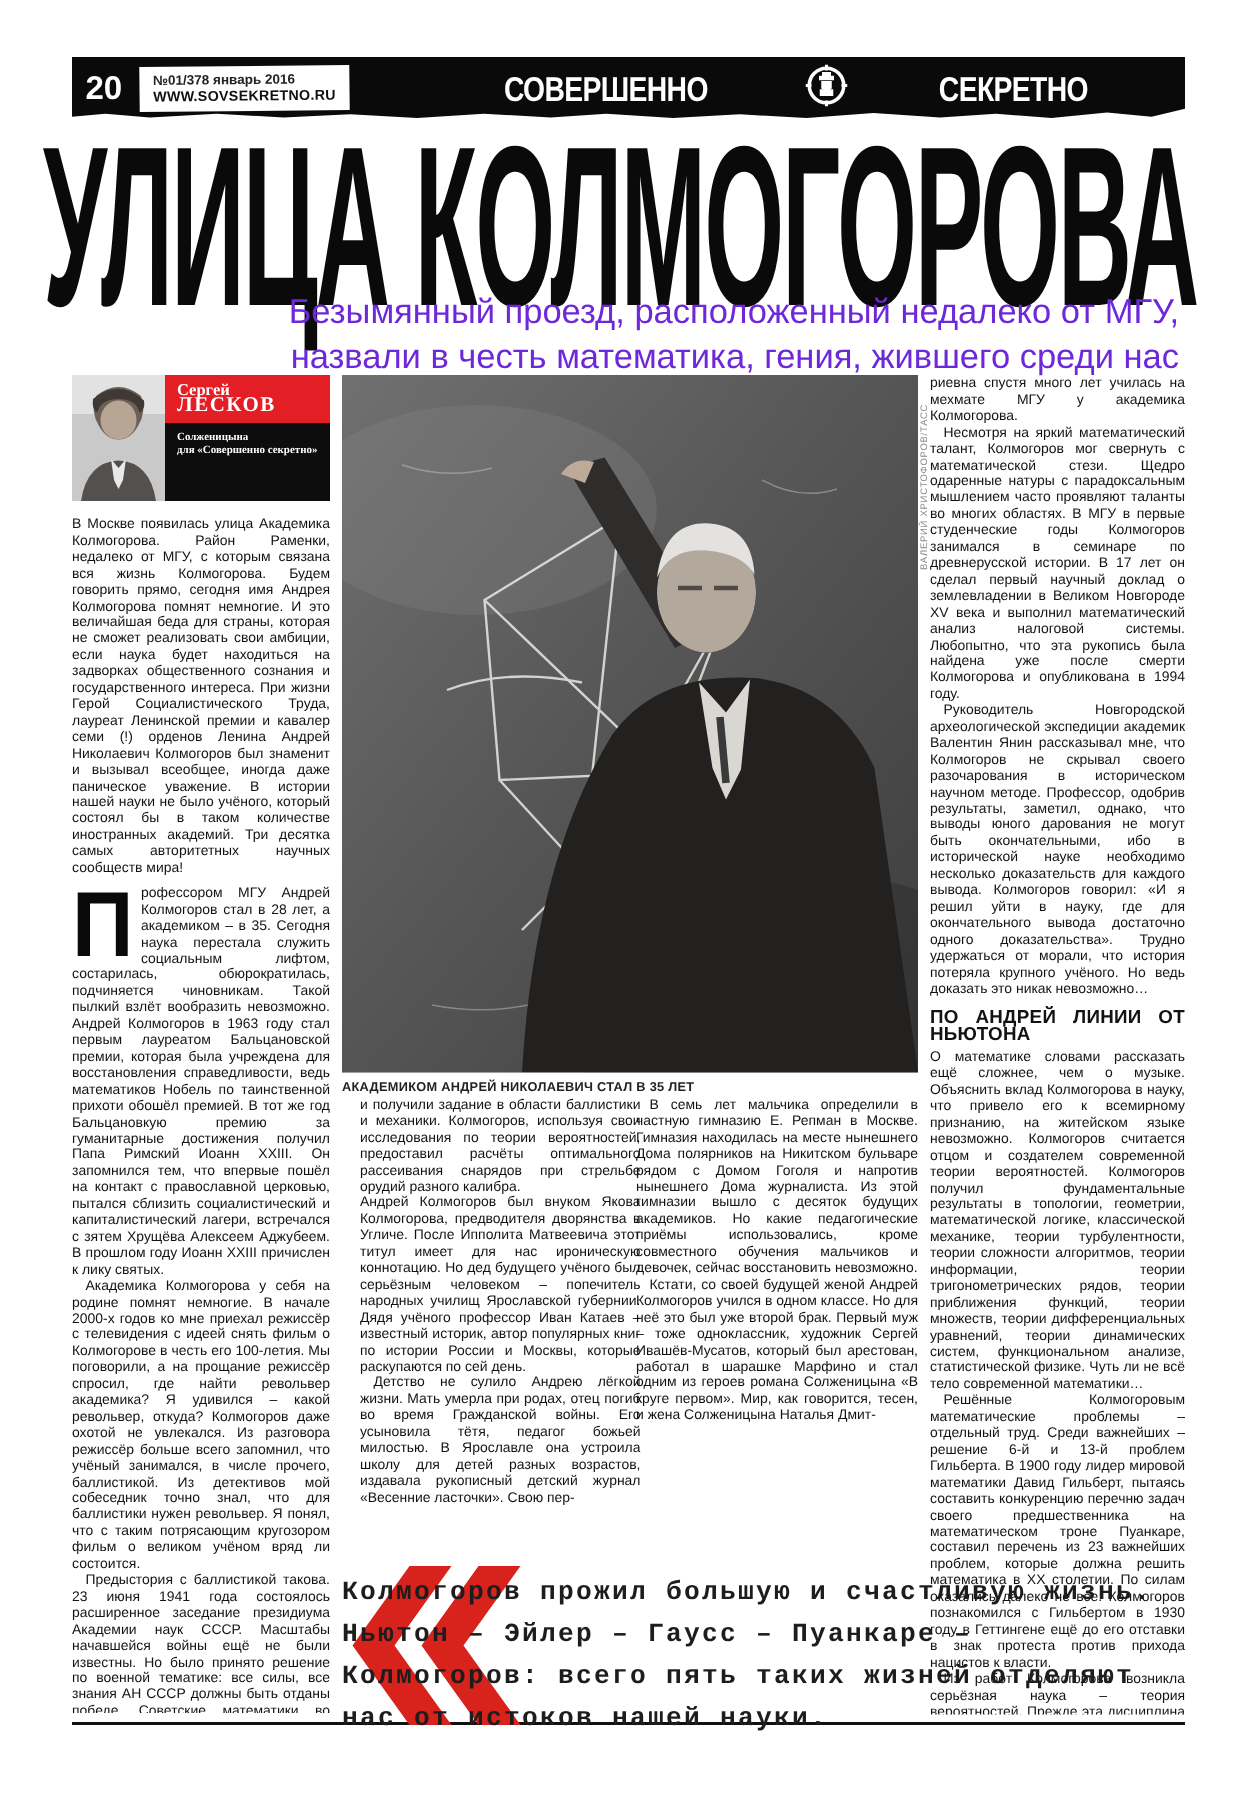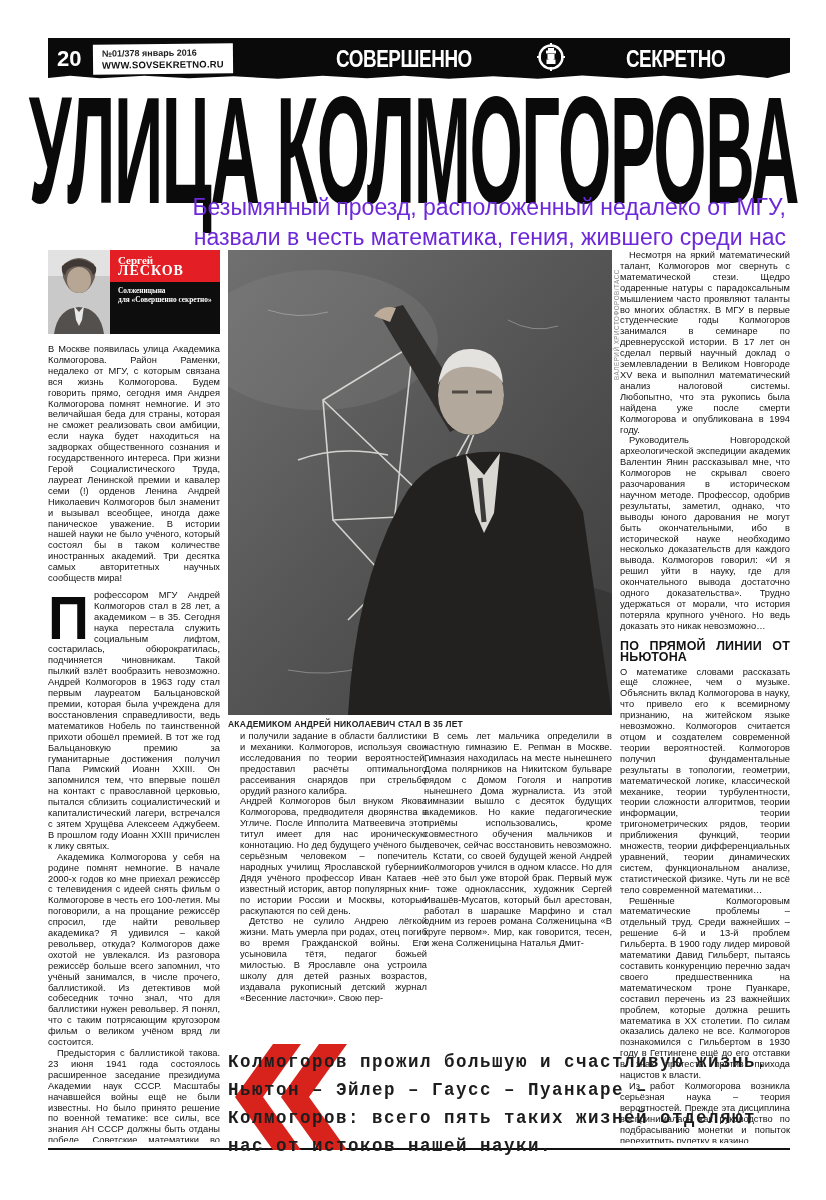--- a/index.html
+++ b/index.html
@@ -198,23 +198,24 @@
     <p>Андрей Колмогоров был внуком Якова Колмогорова, предводителя дворянства в Угличе. После Ипполита Матвеевича этот титул имеет для нас ироническую коннотацию. Но дед будущего учёного был серьёзным человеком – попечитель народных училищ Ярославской губернии. Дядя учёного профессор Иван Катаев – известный историк, автор популярных книг по истории России и Москвы, которые раскупаются по сей день.</p>
     <p class="ind">Детство не сулило Андрею лёгкой жизни. Мать умерла при родах, отец погиб во время Гражданской войны. Его усыновила тётя, педагог божьей милостью. В Ярославле она устроила школу для детей разных возрастов, издавала рукописный детский журнал «Весенние ласточки». Свою пер-</p>
   </div>
 
   <div class="col3 bodytext">
     <p class="ind">В семь лет мальчика определили в частную гимназию Е. Репман в Москве. Гимназия находилась на месте нынешнего Дома полярников на Никитском бульваре рядом с Домом Гоголя и напротив нынешнего Дома журналиста. Из этой гимназии вышло с десяток будущих академиков. Но какие педагогические приёмы использовались, кроме совместного обучения мальчиков и девочек, сейчас восстановить невозможно.</p>
     <p class="ind">Кстати, со своей будущей женой Андрей Колмогоров учился в одном классе. Но для неё это был уже второй брак. Первый муж – тоже одноклассник, художник Сергей Ивашёв-Мусатов, который был арестован, работал в шарашке Марфино и стал одним из героев романа Солженицына «В круге первом». Мир, как говорится, тесен, и жена Солженицына Наталья Дмит-</p>
   </div>
 
   <div class="col4 bodytext">
+    <p>риевна спустя много лет училась на мехмате МГУ у академика Колмогорова.</p>
     <p class="ind">Несмотря на яркий математический талант, Колмогоров мог свернуть с математической стези. Щедро одаренные натуры с парадоксальным мышлением часто проявляют таланты во многих областях. В МГУ в первые студенческие годы Колмогоров занимался в семинаре по древнерусской истории. В 17 лет он сделал первый научный доклад о землевладении в Великом Новгороде XV века и выполнил математический анализ налоговой системы. Любопытно, что эта рукопись была найдена уже после смерти Колмогорова и опубликована в 1994 году.</p>
     <p class="ind">Руководитель Новгородской археологической экспедиции академик Валентин Янин рассказывал мне, что Колмогоров не скрывал своего разочарования в историческом научном методе. Профессор, одобрив результаты, заметил, однако, что выводы юного дарования не могут быть окончательными, ибо в исторической науке необходимо несколько доказательств для каждого вывода. Колмогоров говорил: «И я решил уйти в науку, где для окончательного вывода достаточно одного доказательства». Трудно удержаться от морали, что история потеряла крупного учёного. Но ведь доказать это никак невозможно…</p>
-    <div class="colhead">ПО ПРЯМОЙ ЛИНИИ ОТ НЬЮТОНА</div>
+    <div class="colhead">ПО АНДРЕЙ ЛИНИИ ОТ НЬЮТОНА</div>
     <p>О математике словами рассказать ещё сложнее, чем о музыке. Объяснить вклад Колмогорова в науку, что привело его к всемирному признанию, на житейском языке невозможно. Колмогоров считается отцом и создателем современной теории вероятностей. Колмогоров получил фундаментальные результаты в топологии, геометрии, математической логике, классической механике, теории турбулентности, теории сложности алгоритмов, теории информации, теории тригонометрических рядов, теории приближения функций, теории множеств, теории дифференциальных уравнений, теории динамических систем, функциональном анализе, статистической физике. Чуть ли не всё тело современной математики…</p>
     <p class="ind">Решённые Колмогоровым математические проблемы – отдельный труд. Среди важнейших – решение 6-й и 13-й проблем Гильберта. В 1900 году лидер мировой математики Давид Гильберт, пытаясь составить конкуренцию перечню задач своего предшественника на математическом троне Пуанкаре, составил перечень из 23 важнейших проблем, которые должна решить математика в XX столетии. По силам оказались далеко не все. Колмогоров познакомился с Гильбертом в 1930 году в Геттингене ещё до его отставки в знак протеста против прихода нацистов к власти.</p>
     <p class="ind">Из работ Колмогорова возникла серьёзная наука – теория вероятностей. Прежде эта дисциплина воспринималась как руководство по подбрасыванию монетки и попыток перехитрить рулетку в казино.</p>
   </div>
 
   <div class="pullquote">
     <div class="pq-chevron">
       <svg width="122" height="106" viewBox="0 0 122 106">
         <path d="M47 0 L9 53 L47 106 L75 106 L37 53 L75 0 Z" fill="#d8231d"></path>
         <path d="M93 0 L55 53 L93 106 L121 106 L83 53 L121 0 Z" fill="#d8231d"></path>

